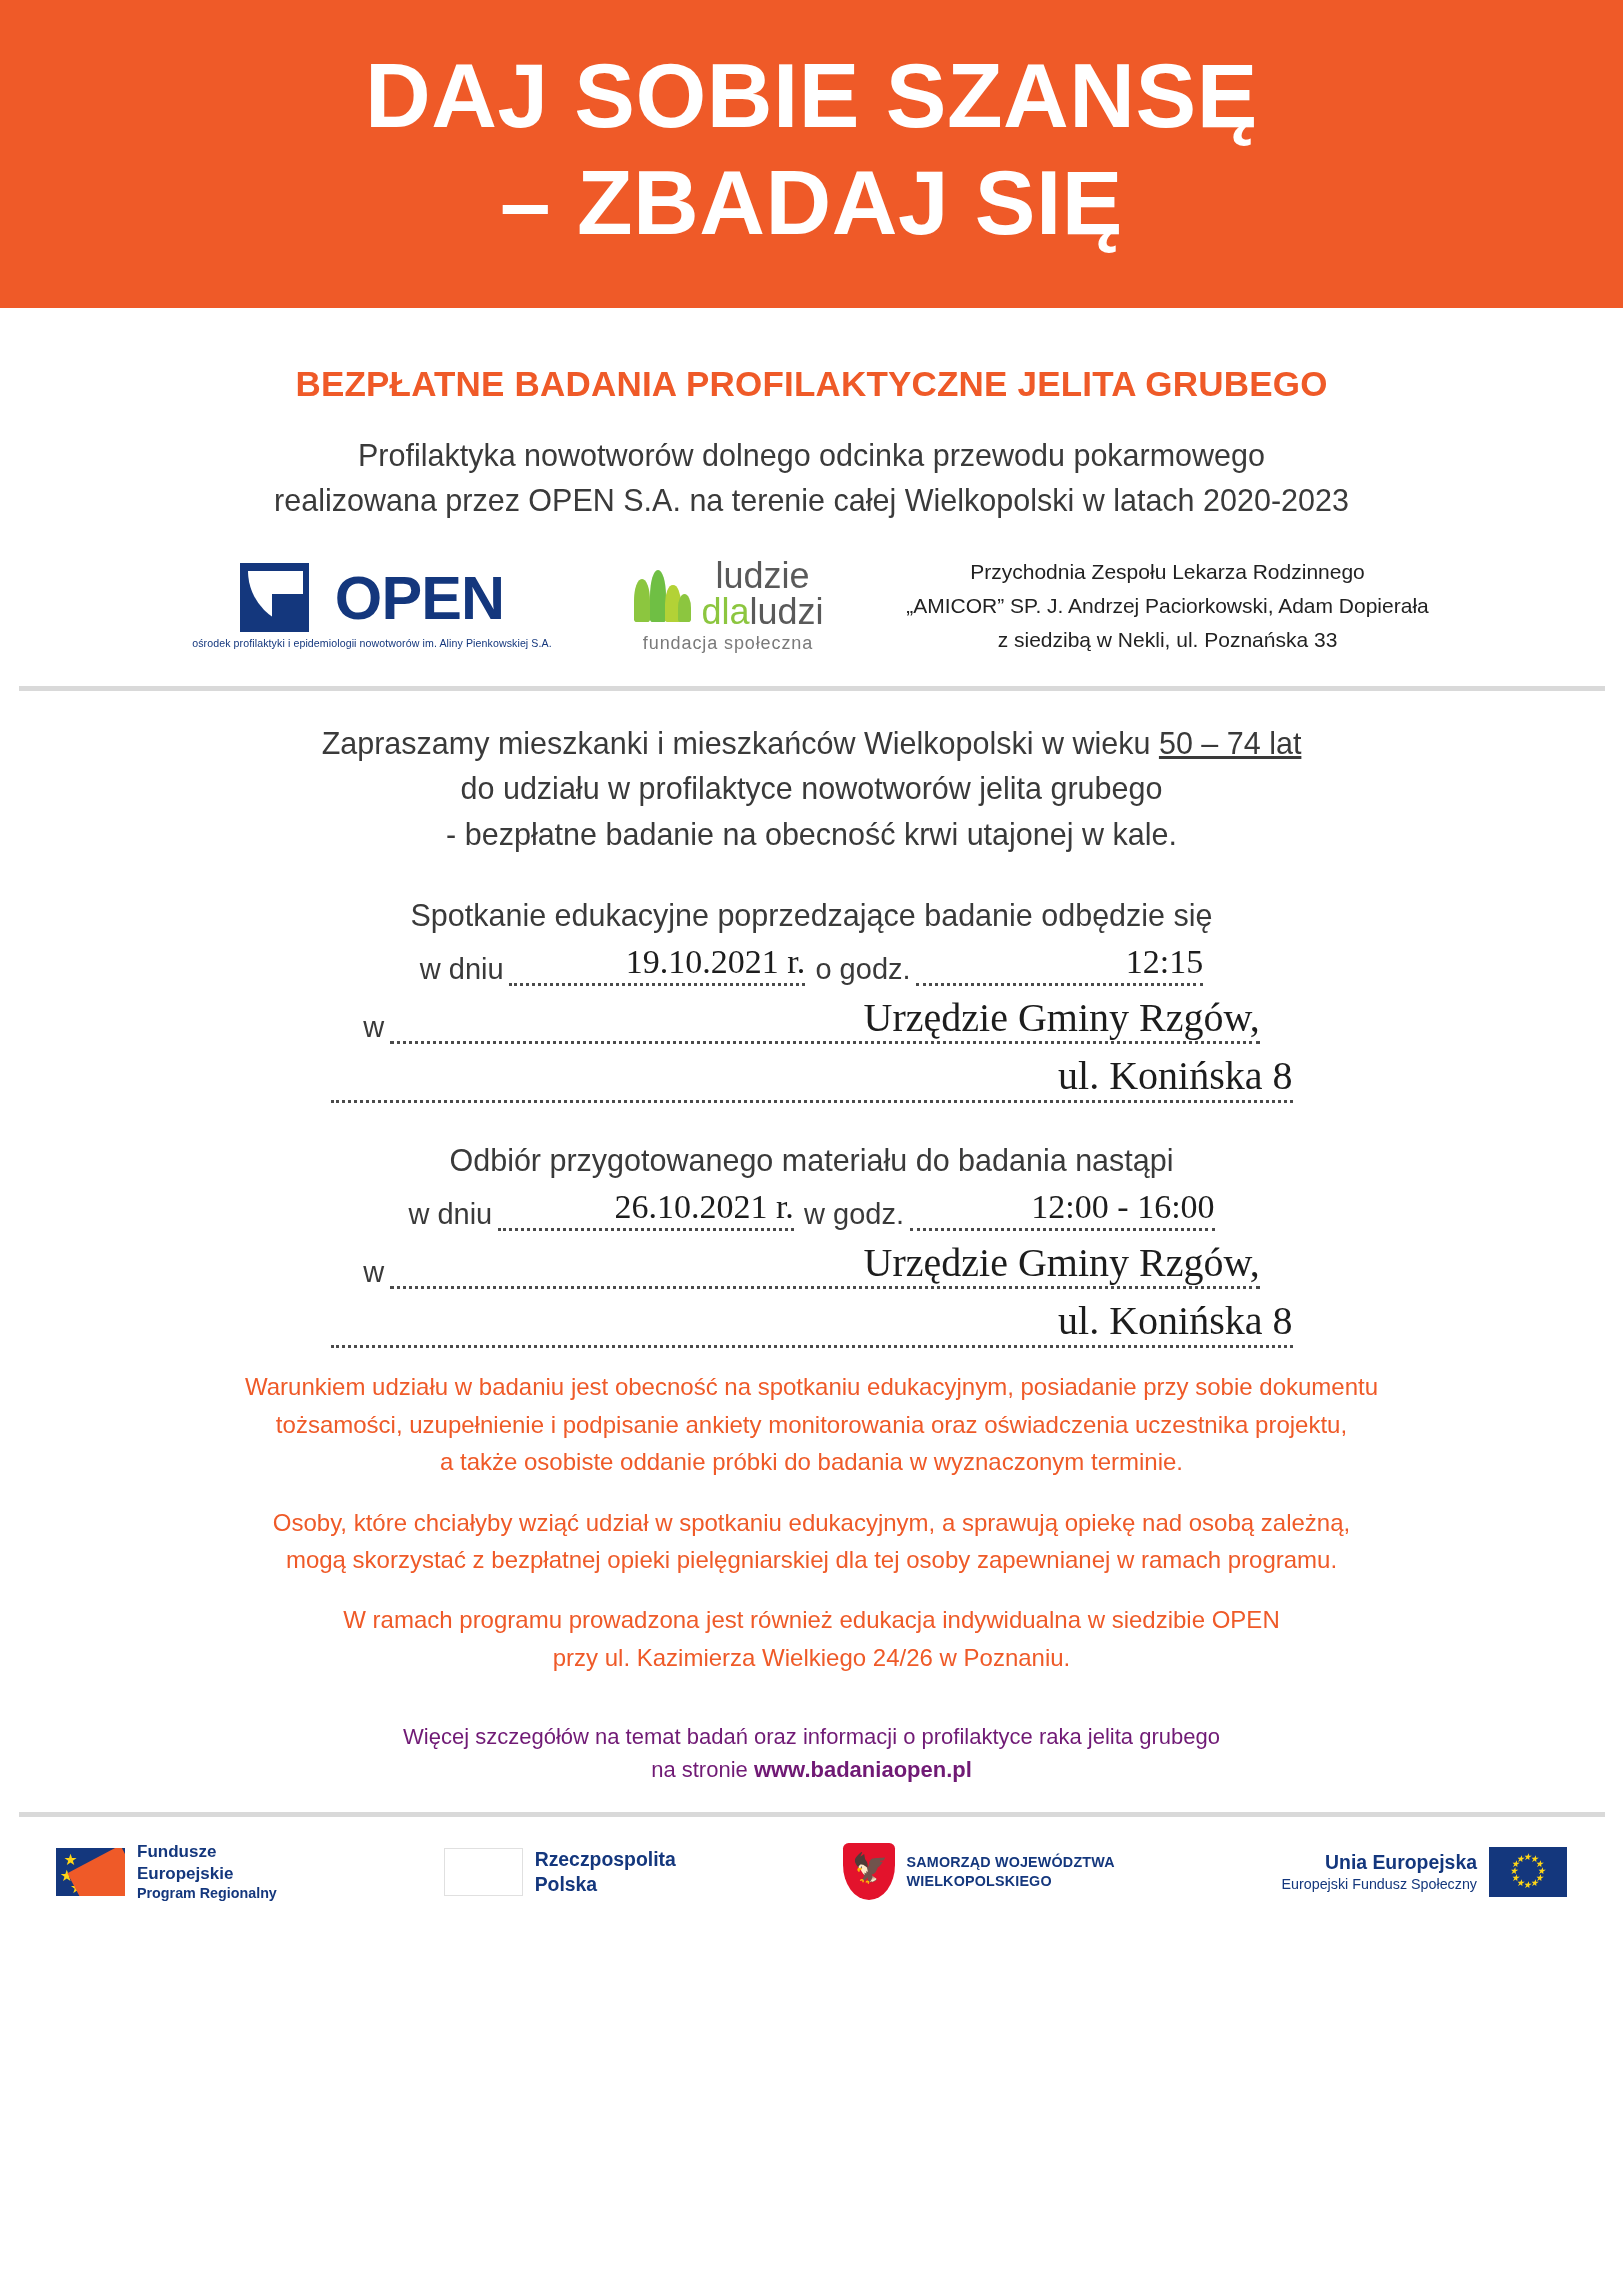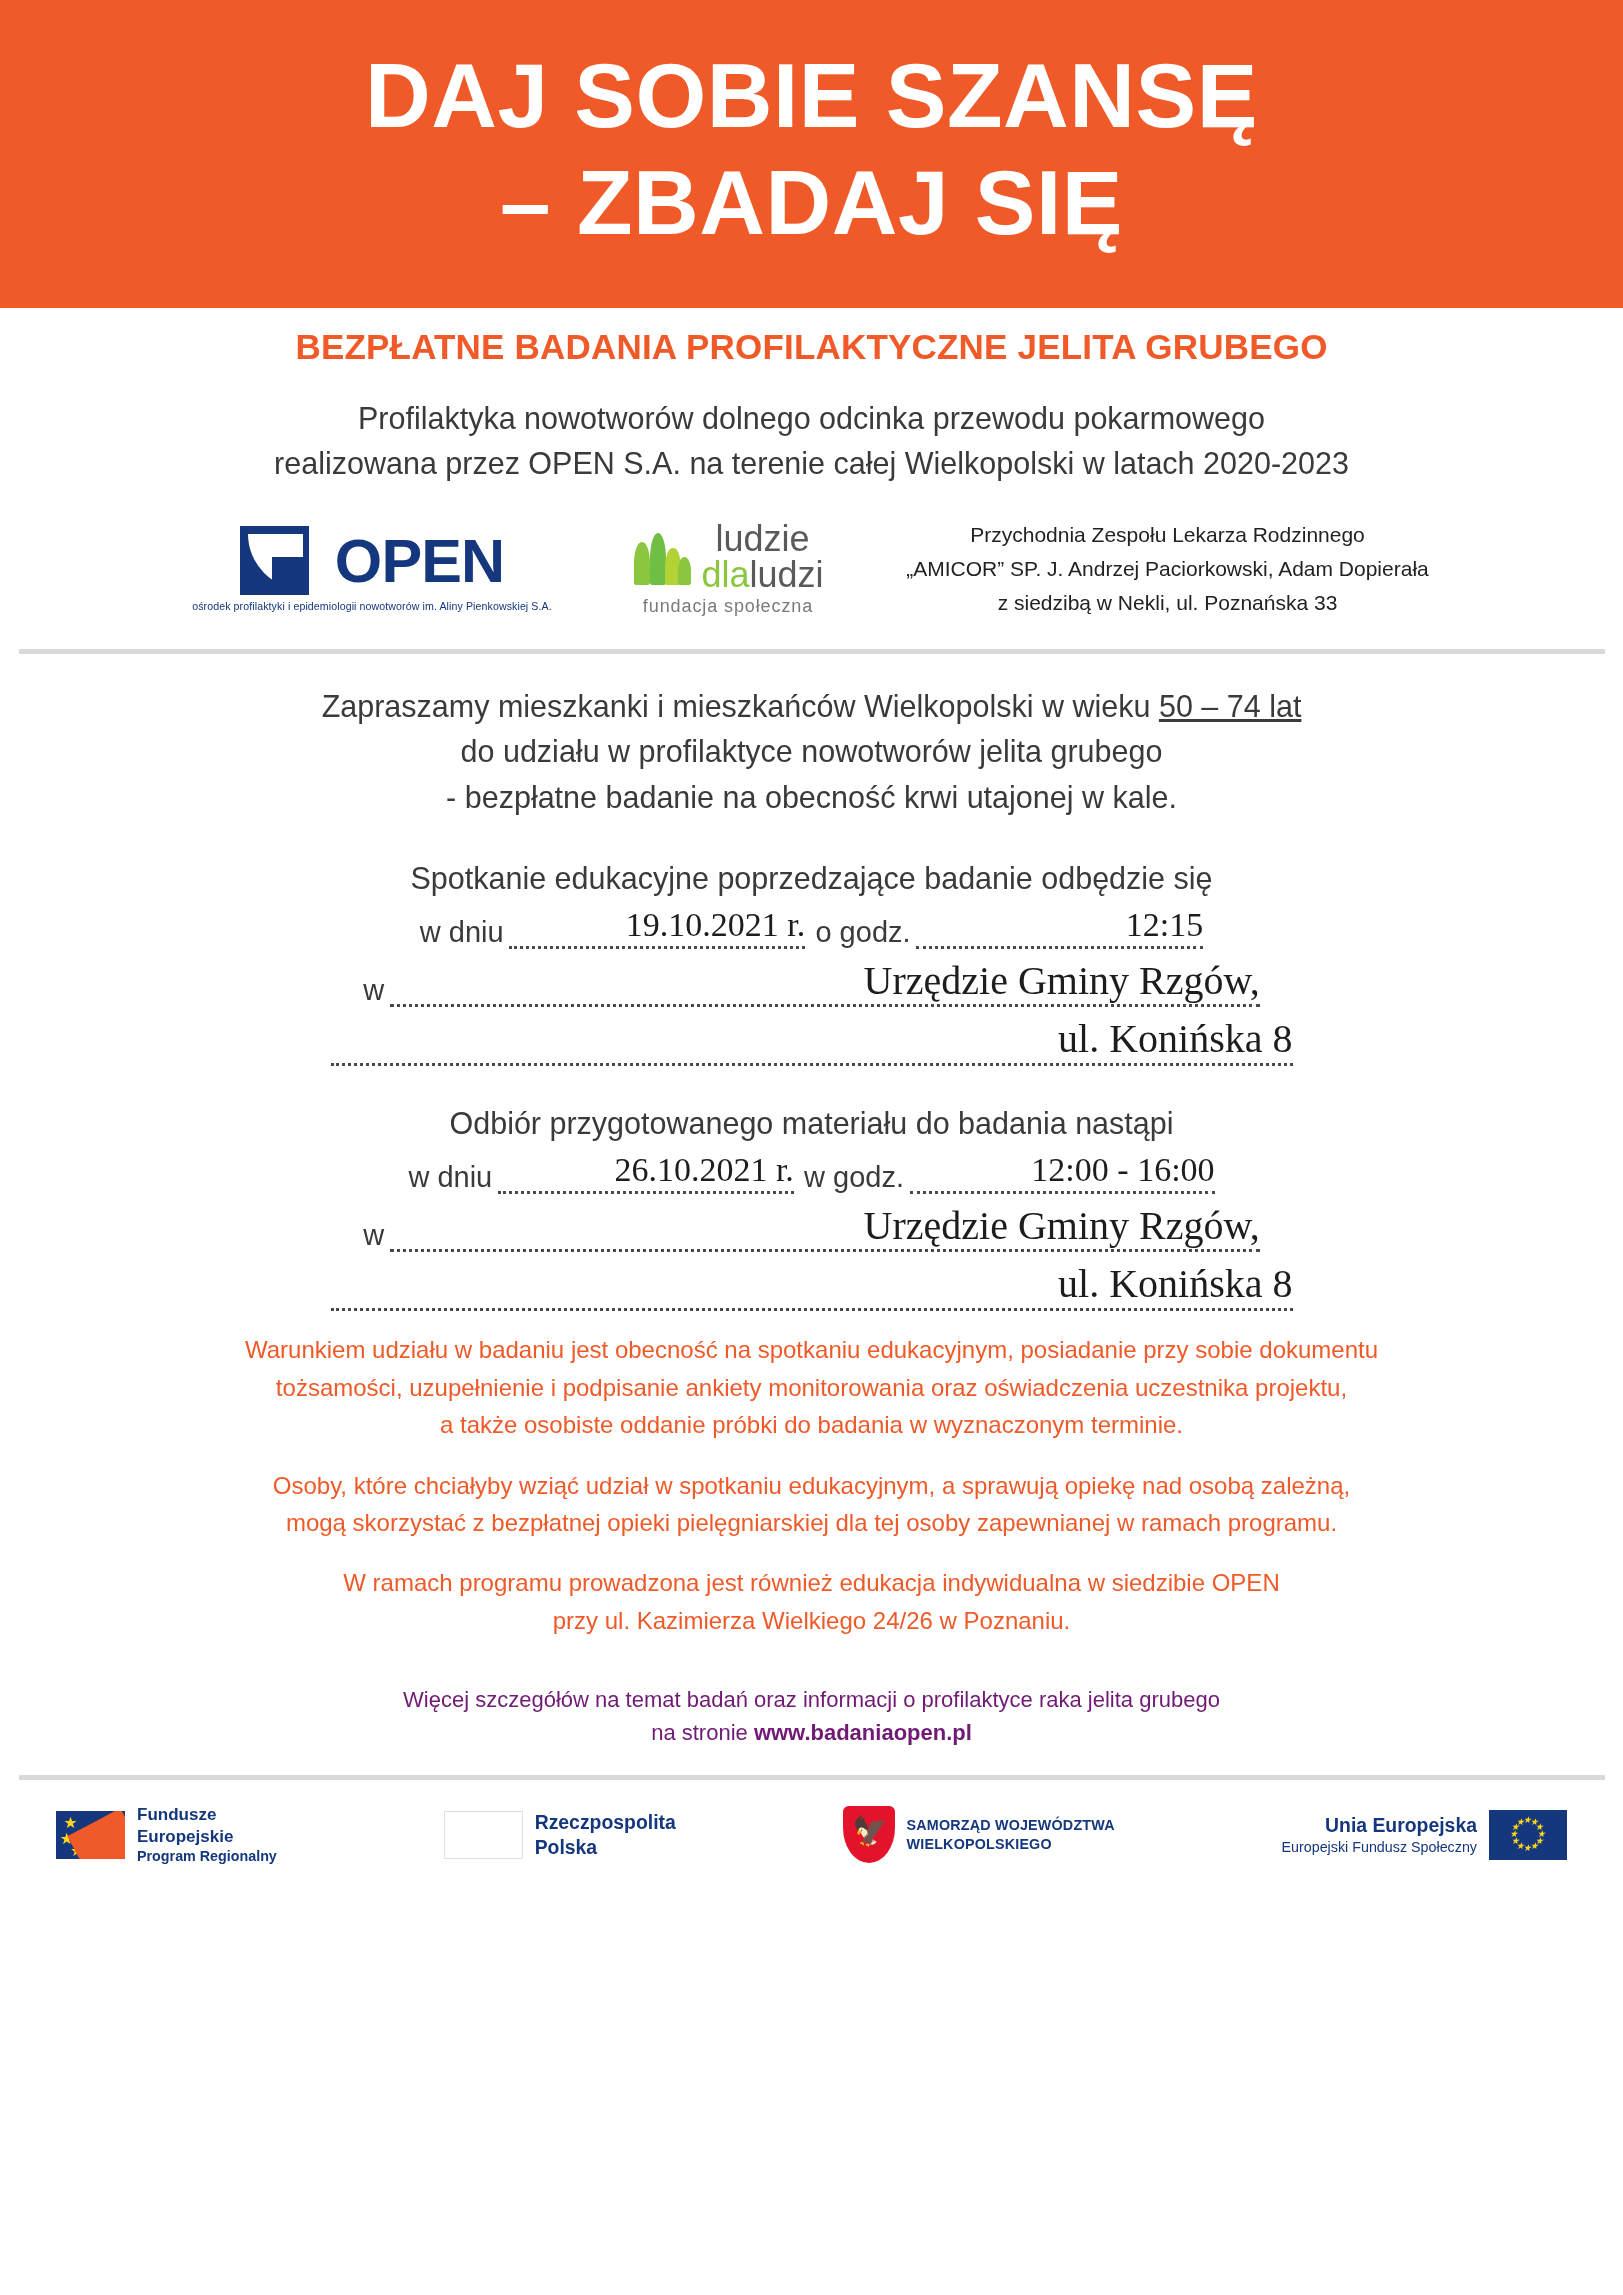--- a/index.html
+++ b/index.html
@@ -19,21 +19,21 @@
   }
   .banner h1 {
     color: #ffffff;
     font-size: 91px;
     line-height: 1.18;
     font-weight: bold;
     letter-spacing: 0.5px;
   }
 
   
-  .sec-top { text-align: center; padding-top: 19px; }
+  .sec-top { text-align: center; padding-top: 56px; }
   .subtitle {
     color: #ef5a28;
     font-size: 35px;
     font-weight: bold;
     letter-spacing: 0.2px;
   }
   .intro {
     margin-top: 29px;
     color: #3a3a3a;
     font-size: 30.5px;

